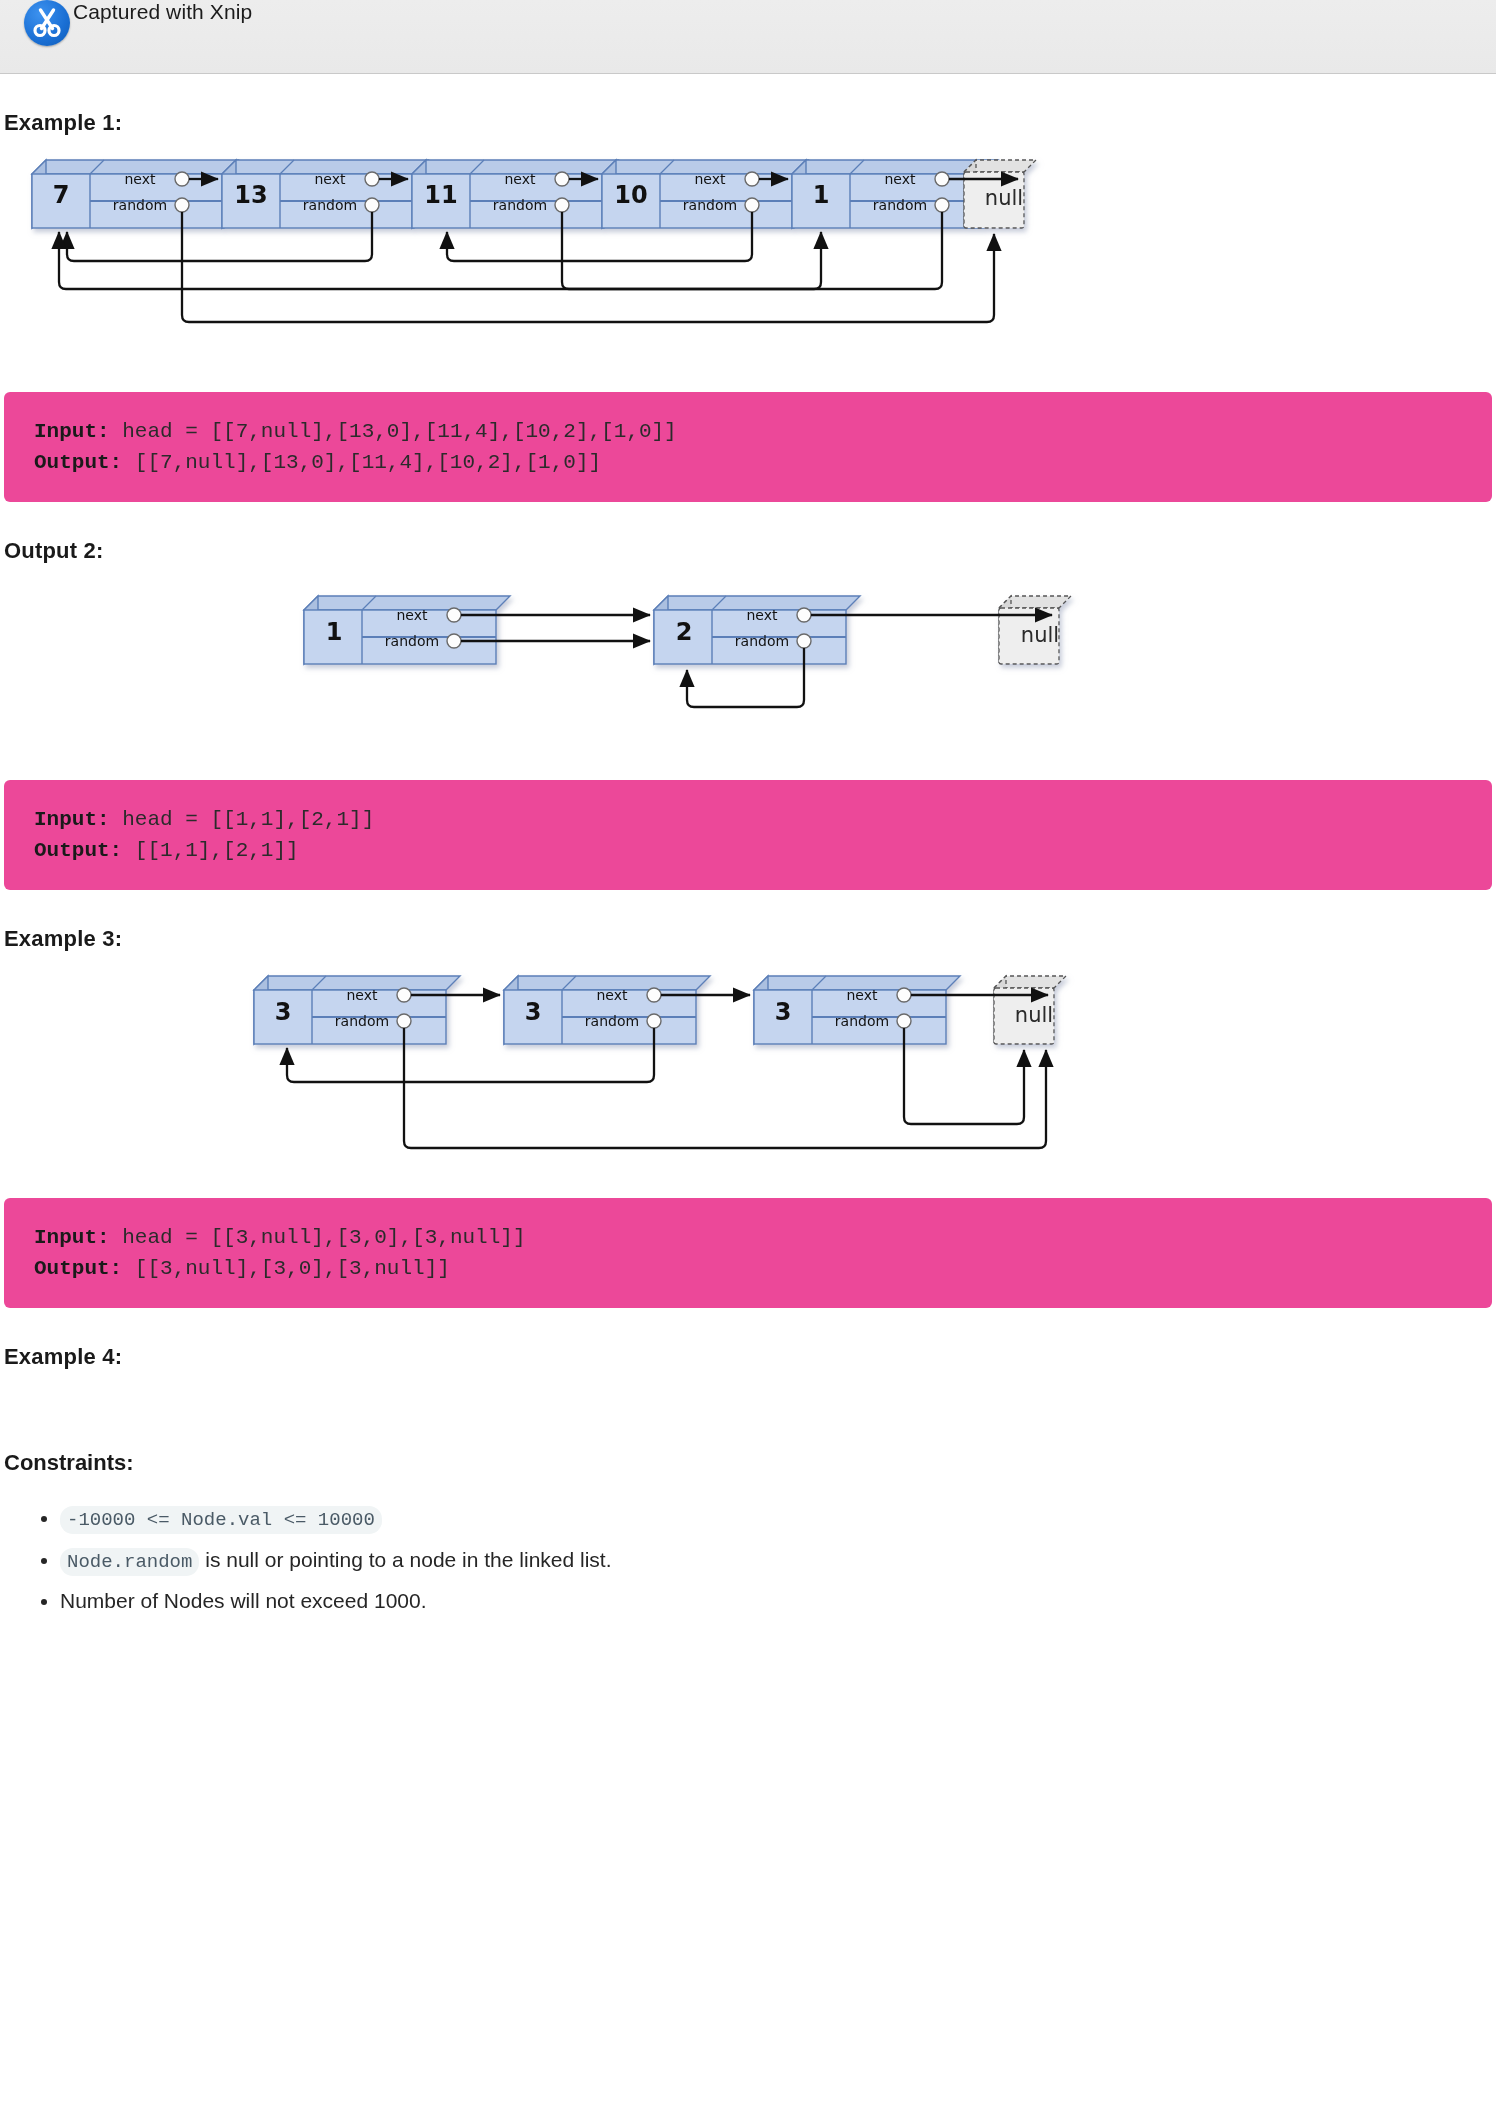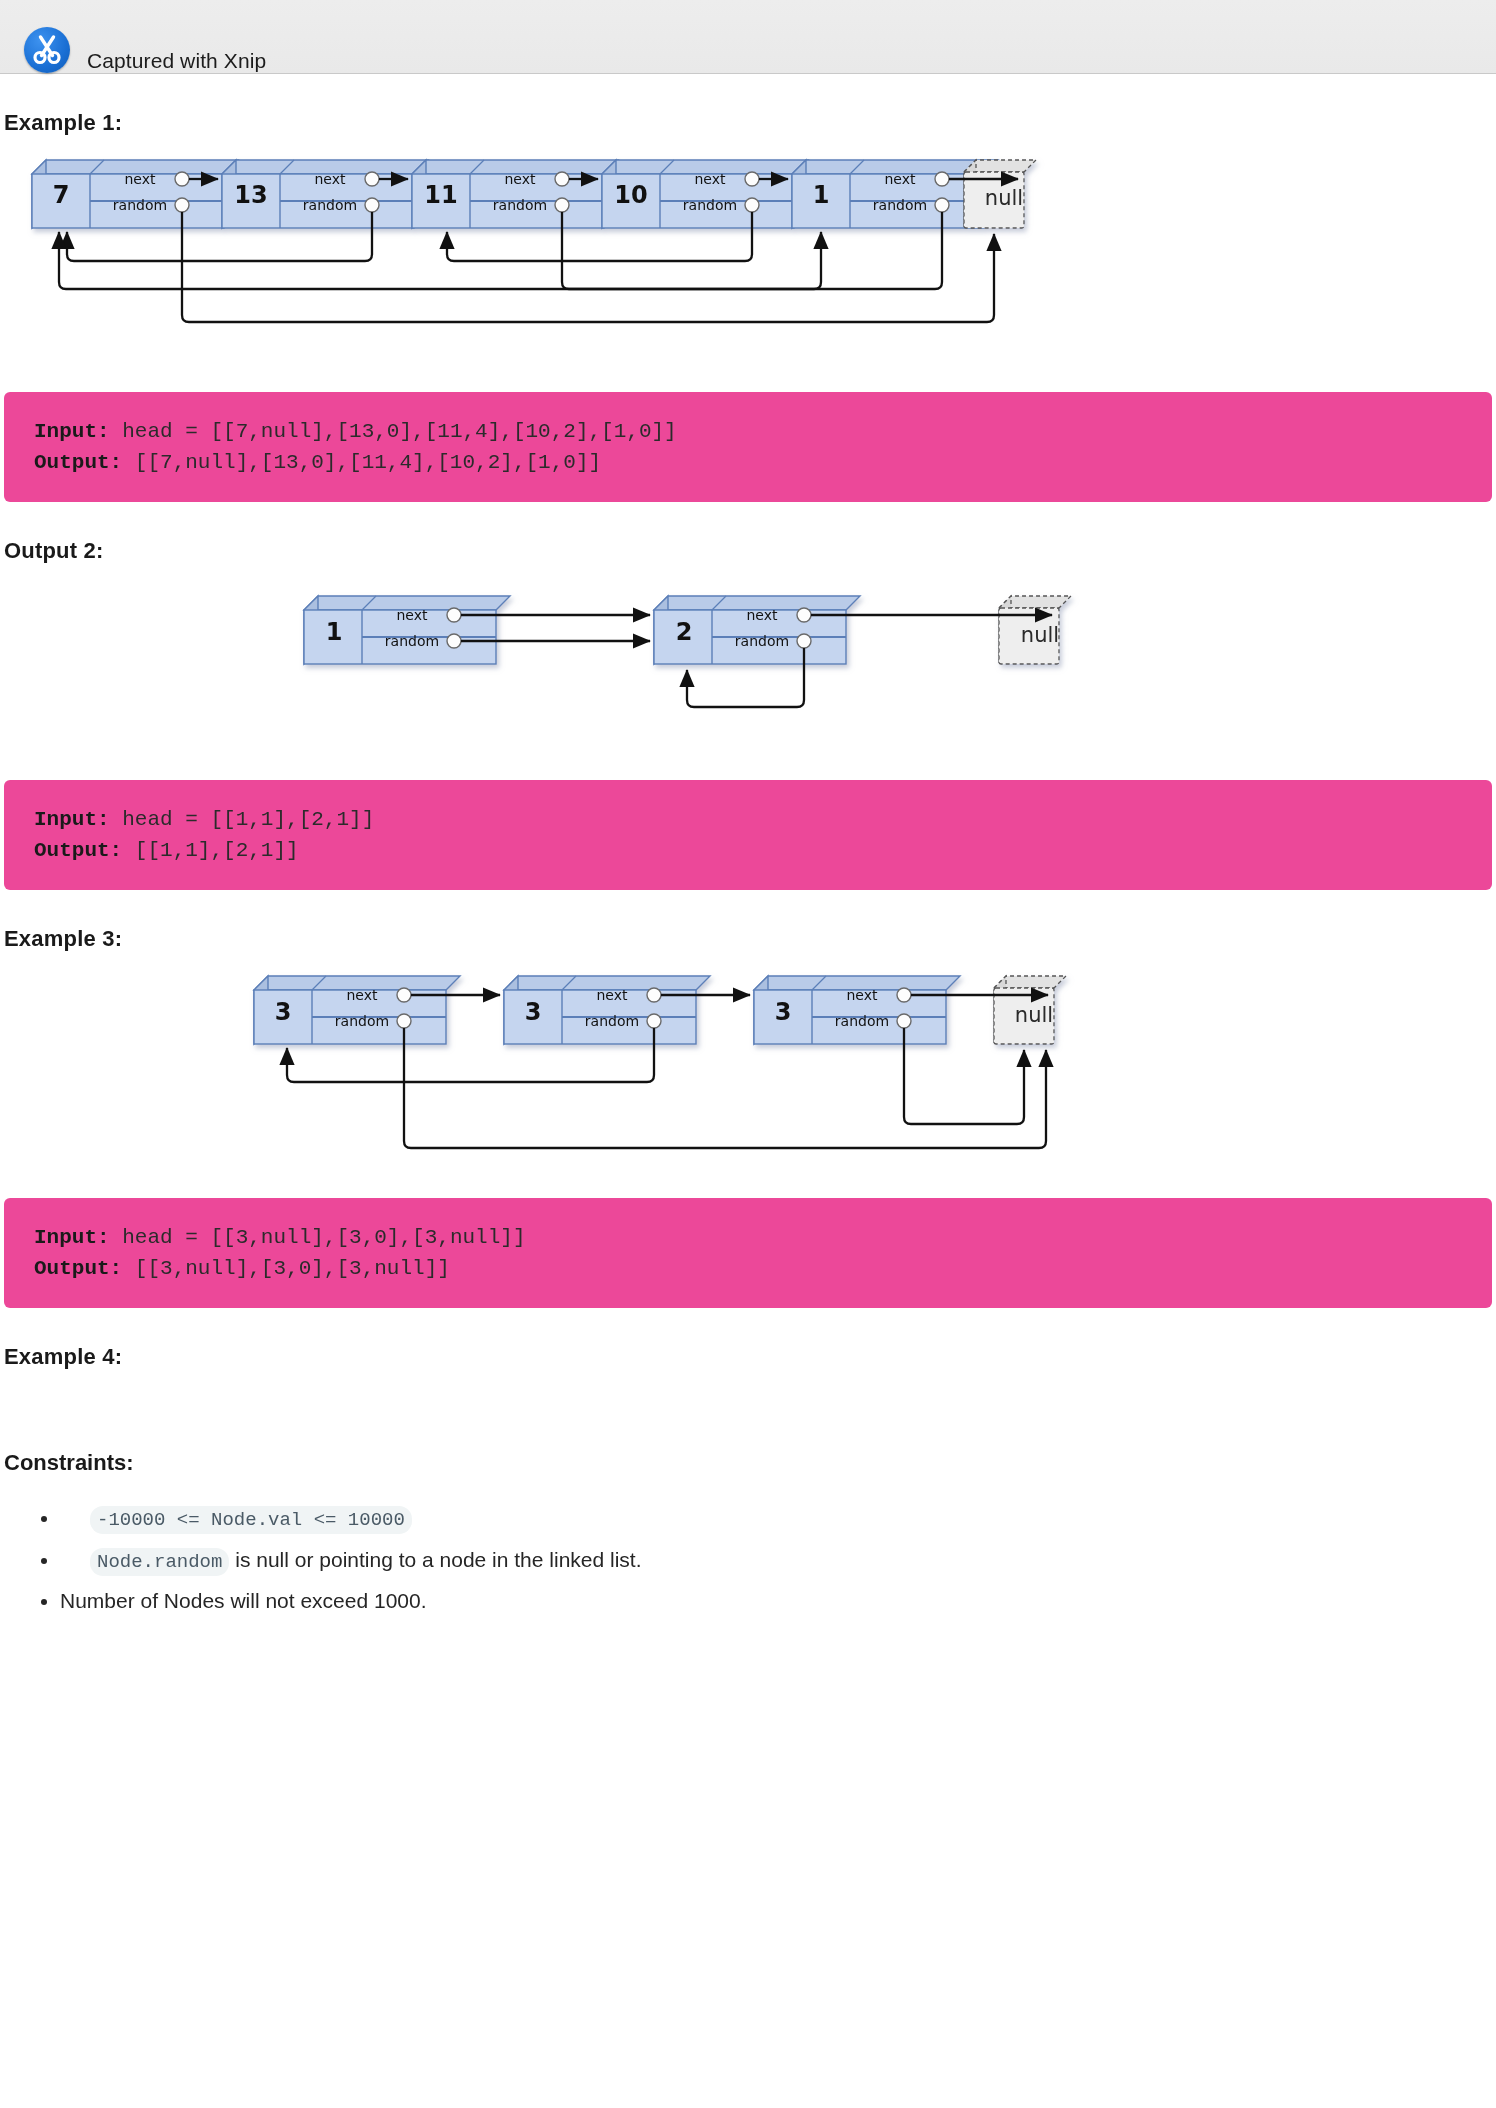--- a/index.html
+++ b/index.html
@@ -10,23 +10,23 @@
     font-family: "Liberation Sans", sans-serif;
     color: #262626;
   }
 
   
   .xnip-bar {
     height: 74px;
     background: linear-gradient(180deg, #ededed 0%, #e9e9e9 100%);
     border-bottom: 1px solid #c9c9c9;
     display: flex;
-    align-items: flex-end;
+    align-items: flex-start;
     padding-left: 24px;
-    gap: 17px;
+    gap: 3px;
   }
   .xnip-logo {
     width: 46px; height: 46px;
     border-radius: 50%;
     background: radial-gradient(circle at 35% 30%, #3d92ef 0%, #1a6fd4 60%, #0f5bb5 100%);
     position: relative;
     flex: none;
     box-shadow: 0 1px 2px rgba(0,0,0,.3);
   }
   .xnip-logo svg { position: absolute; left: 7px; top: 7px; }
@@ -79,21 +79,20 @@
     line-height: 1.95;
     color: #262626;
   }
   code.inline {
     background: #f0f4f5;
     border-radius: 13px;
     padding: 3px 7px;
     font-family: "Liberation Mono", monospace;
     font-size: 19px;
     color: #4a5a66;
-    margin-left: 30px;
   }
 
   
   .diagram { margin-top: 10px; }
   .diagram svg { display: block; }
 
   .nodeval   { font-family: "DejaVu Sans", sans-serif; font-size: 24px; font-weight: bold; fill: #111; }
   .portlabel { font-family: "DejaVu Sans", sans-serif; font-size: 14px; fill: #111; }
   .nulltext  { font-family: "DejaVu Sans", sans-serif; font-size: 21px; fill: #2a2a2a; }
 </style>

